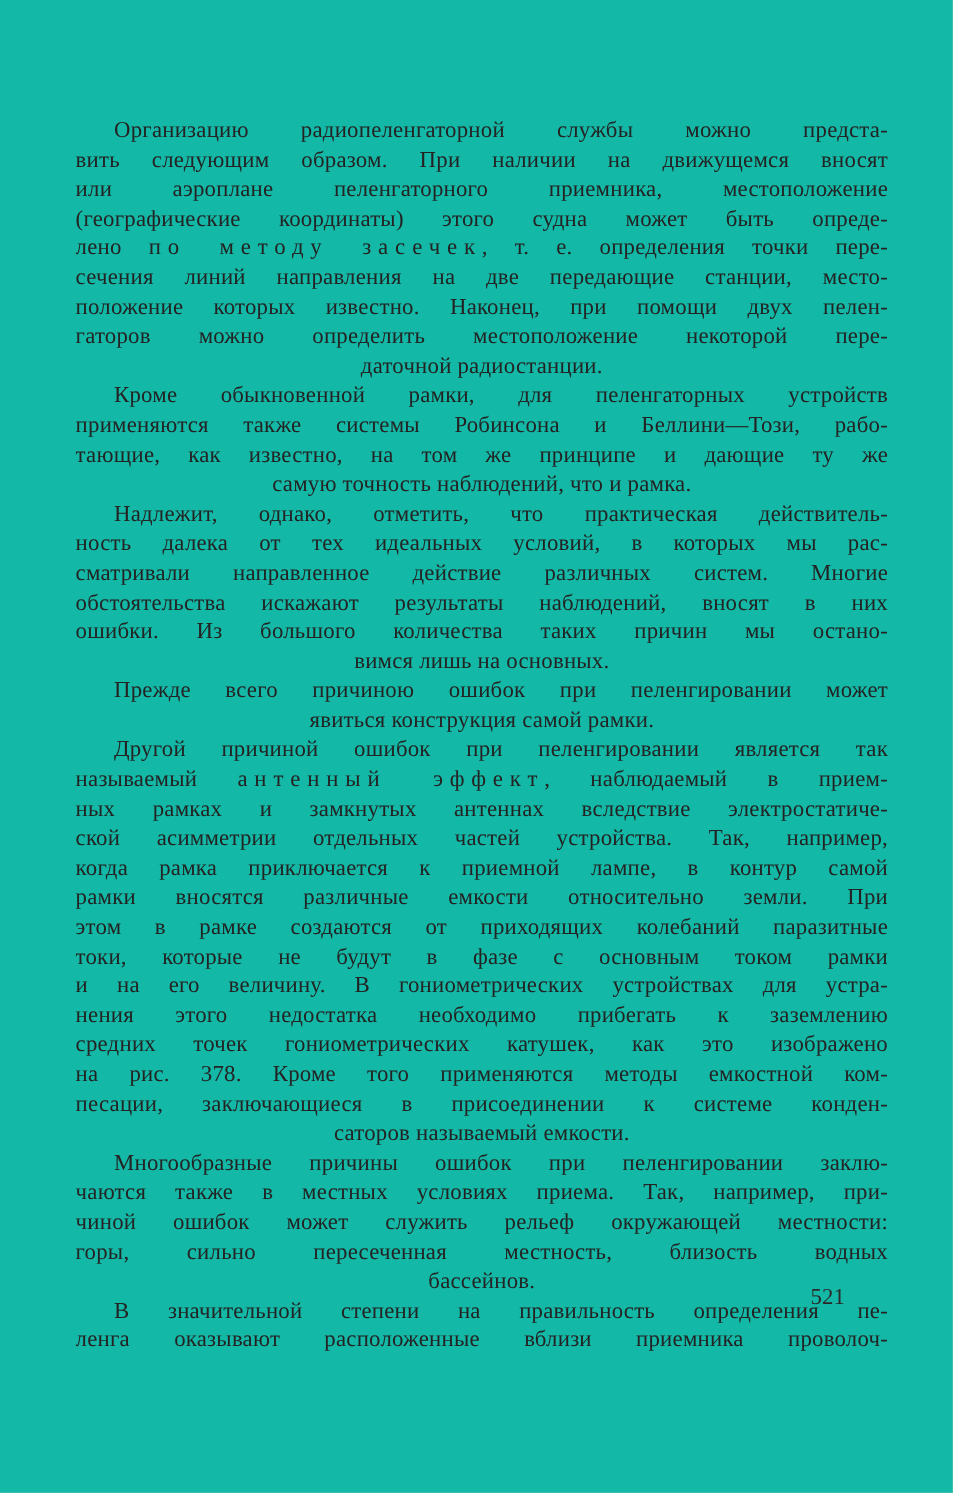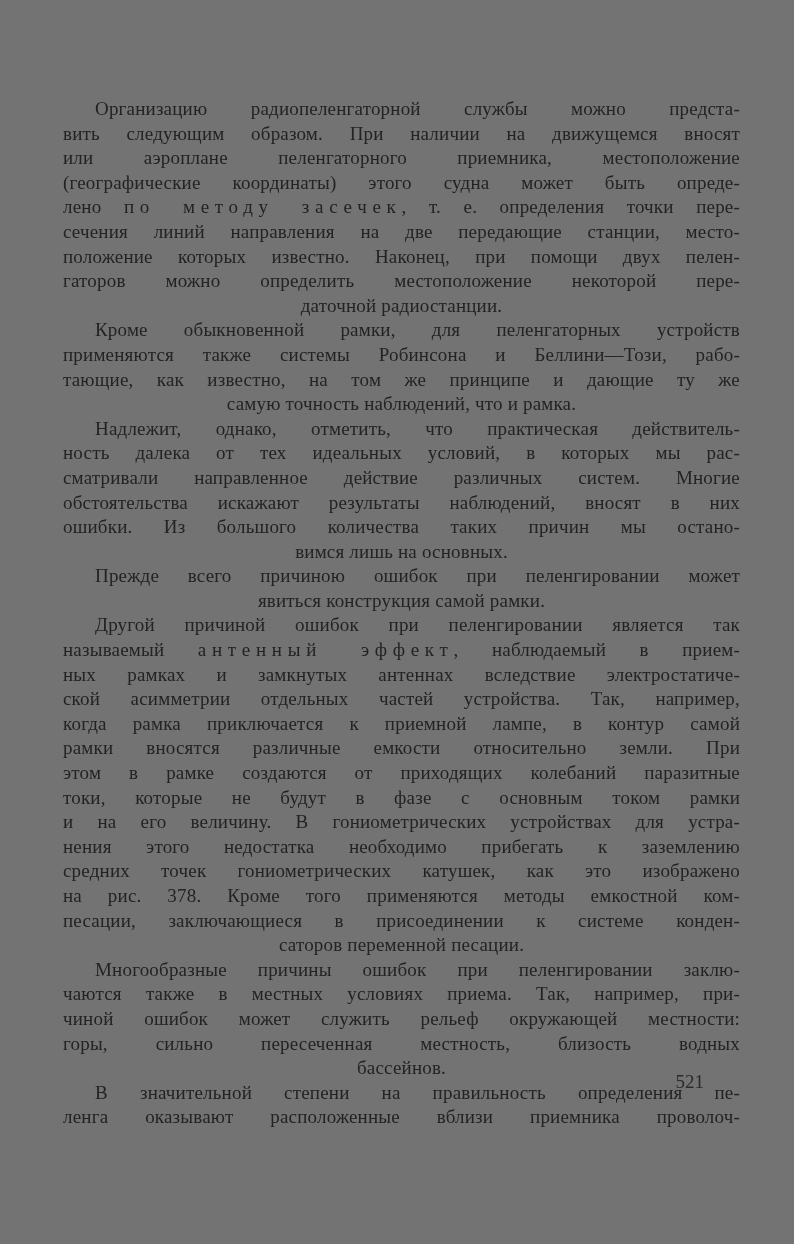--- a/index.html
+++ b/index.html
@@ -5,21 +5,21 @@
   html, body { margin: 0; padding: 0; }
   body {
     background: #e9e9e7;
     font-family: "Liberation Serif", "DejaVu Serif", serif;
   }
   .page {
     position: relative;
     width: 794px;
     height: 1244px;
     margin: 0 auto;
-    background: #737373;
+    background: #14b8a6;
     color: #232323;
     overflow: hidden;
   }
   .text-block {
     position: absolute;
     left: 63px;
     top: 97px;
     width: 677px;
   }
   .line {
@@ -79,21 +79,21 @@
       <div class="line just"><span>ской асимметрии отдельных частей устройства. Так, например,</span></div>
       <div class="line just"><span>когда рамка приключается к приемной лампе, в контур самой</span></div>
       <div class="line just"><span>рамки вносятся различные емкости относительно земли. При</span></div>
       <div class="line just"><span>этом в рамке создаются от приходящих колебаний паразитные</span></div>
       <div class="line just"><span>токи, которые не будут в фазе с основным током рамки</span></div>
       <div class="line just"><span>и на его величину. В гониометрических устройствах для устра-</span></div>
       <div class="line just"><span>нения этого недостатка необходимо прибегать к заземлению</span></div>
       <div class="line just"><span>средних точек гониометрических катушек, как это изображено</span></div>
       <div class="line just"><span>на рис. 378. Кроме того применяются методы емкостной ком-</span></div>
       <div class="line just"><span>песации, заключающиеся в присоединении к системе конден-</span></div>
-      <div class="line"><span>саторов переменной песации.</span></div>
+      <div class="line"><span>саторов называемый емкости.</span></div>
       <div class="line indent just"><span>Многообразные причины ошибок при пеленгировании заклю-</span></div>
       <div class="line just"><span>чаются также в местных условиях приема. Так, например, при-</span></div>
       <div class="line just"><span>чиной ошибок может служить рельеф окружающей местности:</span></div>
       <div class="line just"><span>горы, сильно пересеченная местность, близость водных</span></div>
       <div class="line"><span>бассейнов.</span></div>
       <div class="line indent just"><span>В значительной степени на правильность определения пе-</span></div>
       <div class="line just"><span>ленга оказывают расположенные вблизи приемника проволоч-</span></div>
     </div>
   <div class="page-number">521</div>
 </div>

